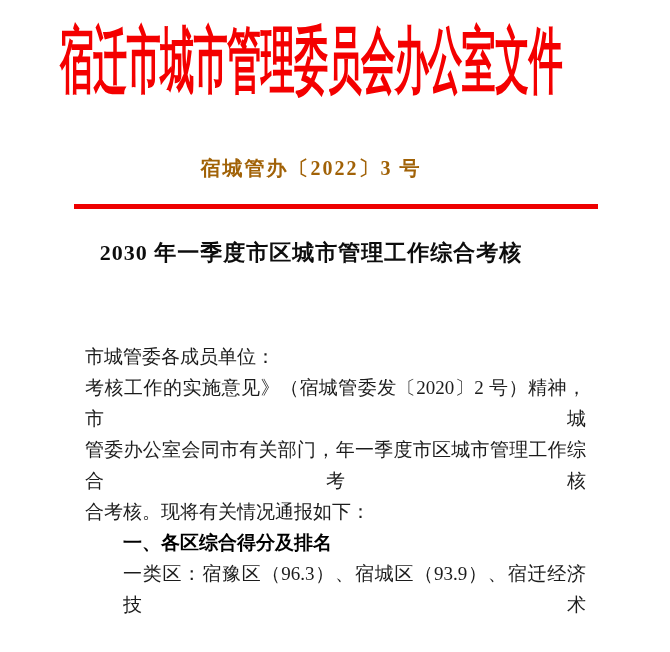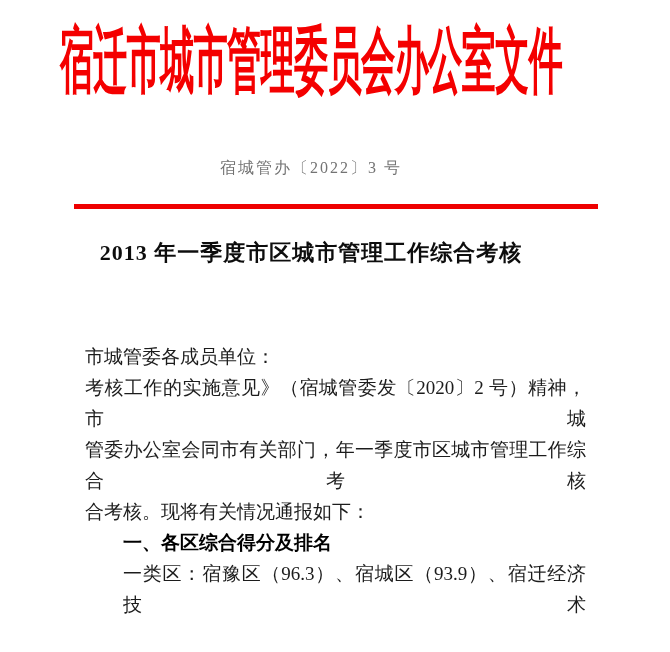--- a/index.html
+++ b/index.html
@@ -34,24 +34,25 @@
     letter-spacing: -0.5px;
     white-space: nowrap;
     transform: scaleY(2.12);
     transform-origin: center top;
   }
   
   .doc-number {
     position: absolute;
     top: 156px; left: 0; right: 0;
     text-align: center;
-    font-size: 16px;
+    font-size: 20px;
     line-height: 24px;
     letter-spacing: 2px;
-    color: #737373;
+    color: #a16207;
+    font-weight: bold;
   }
   
   .red-rule {
     position: absolute;
     left: 74px; top: 204px;
     width: 524px; height: 4.5px;
     background: var(--rule-red);
   }
   
   .doc-title {
@@ -103,21 +104,21 @@
 
   <div class="red-header">
     <span class="inner">宿迁市城市管理委员会办公室文件</span>
   </div>
 
   <div class="doc-number">宿城管办〔2022〕3 号</div>
 
   <div class="red-rule"></div>
 
   <div class="doc-title">
-    <div class="t1">2013 年一季度市区城市管理工作综合考核</div>
+    <div class="t1">2030 年一季度市区城市管理工作综合考核</div>
   </div>
 
   <div class="body-text">
     <div class="line">市城管委各成员单位：</div>
     <div class="line stretch">考核工作的实施意见》（宿城管委发〔2020〕2 号）精神，市城</div>
     <div class="line stretch">管委办公室会同市有关部门，年一季度市区城市管理工作综合考核</div>
     <div class="line">合考核。现将有关情况通报如下：</div>
     <div class="line indent heading">一、各区综合得分及排名</div>
     <div class="line indent stretch">一类区：宿豫区（96.3）、宿城区（93.9）、宿迁经济技术</div>
 

